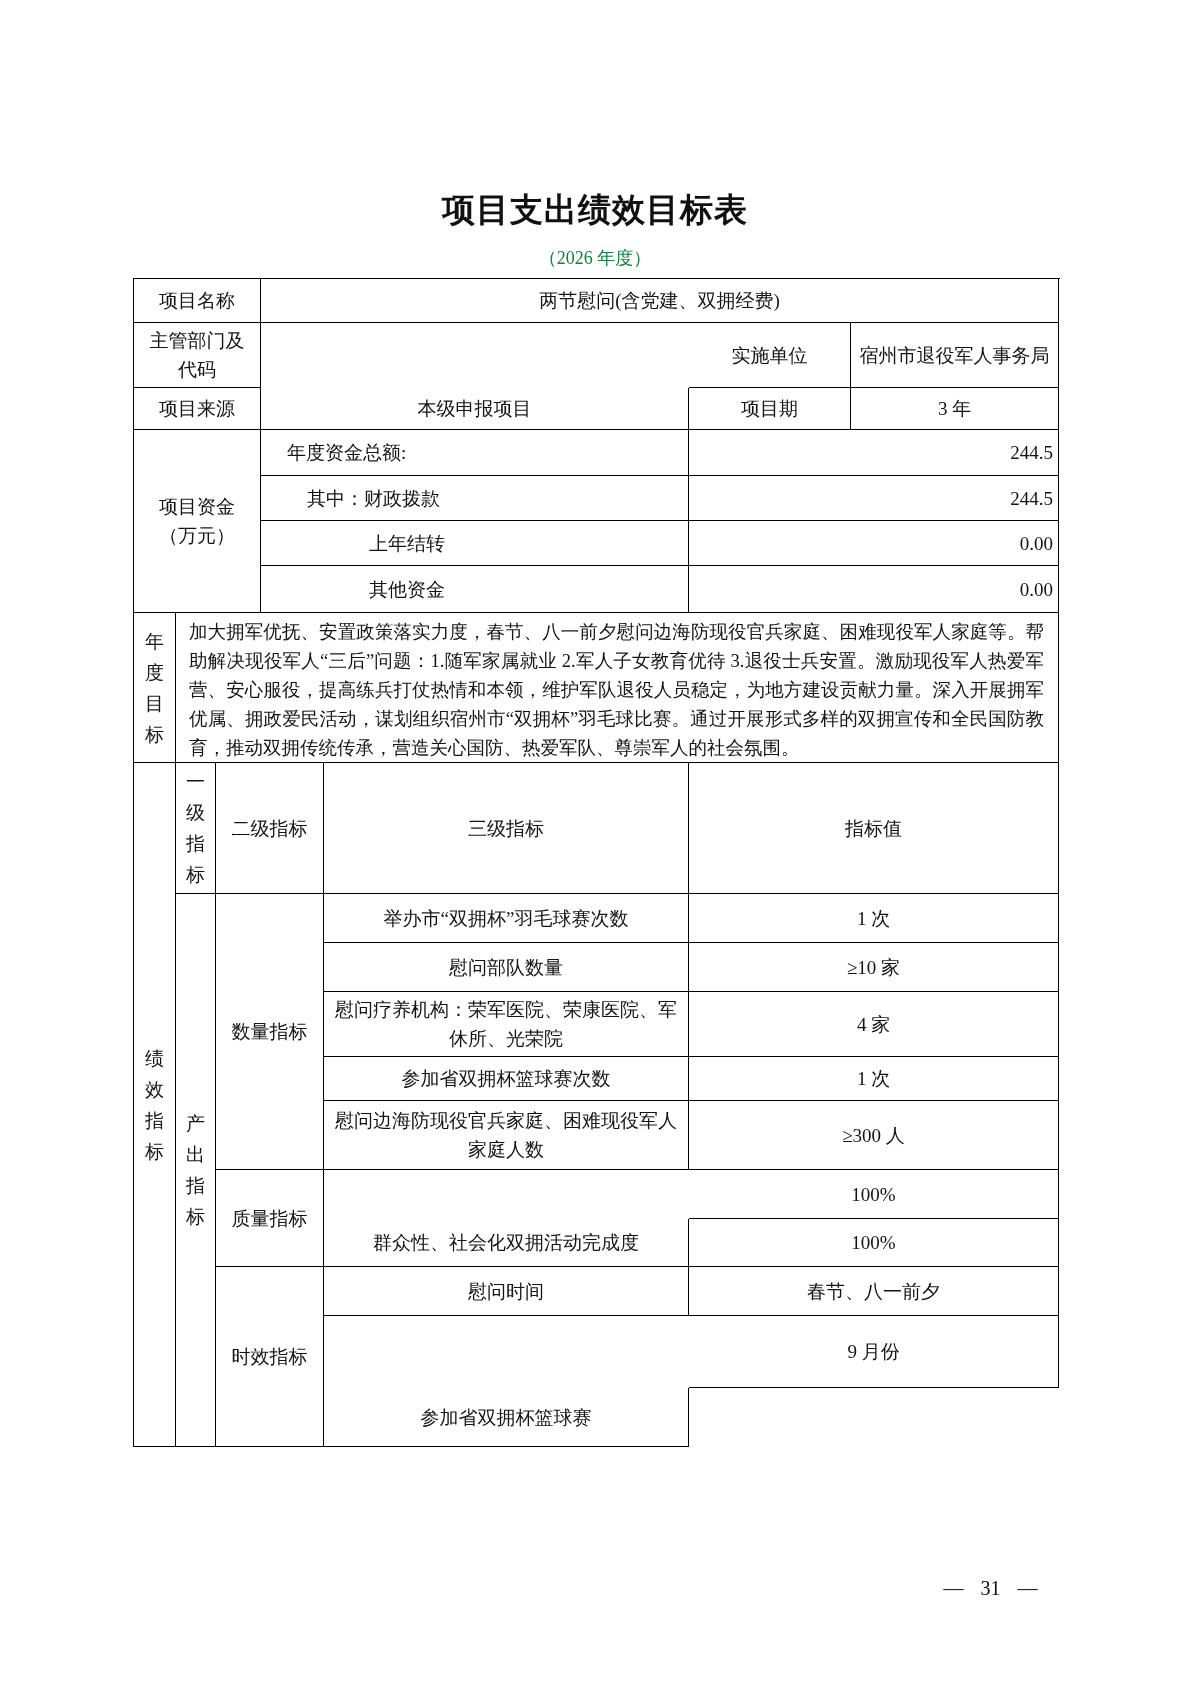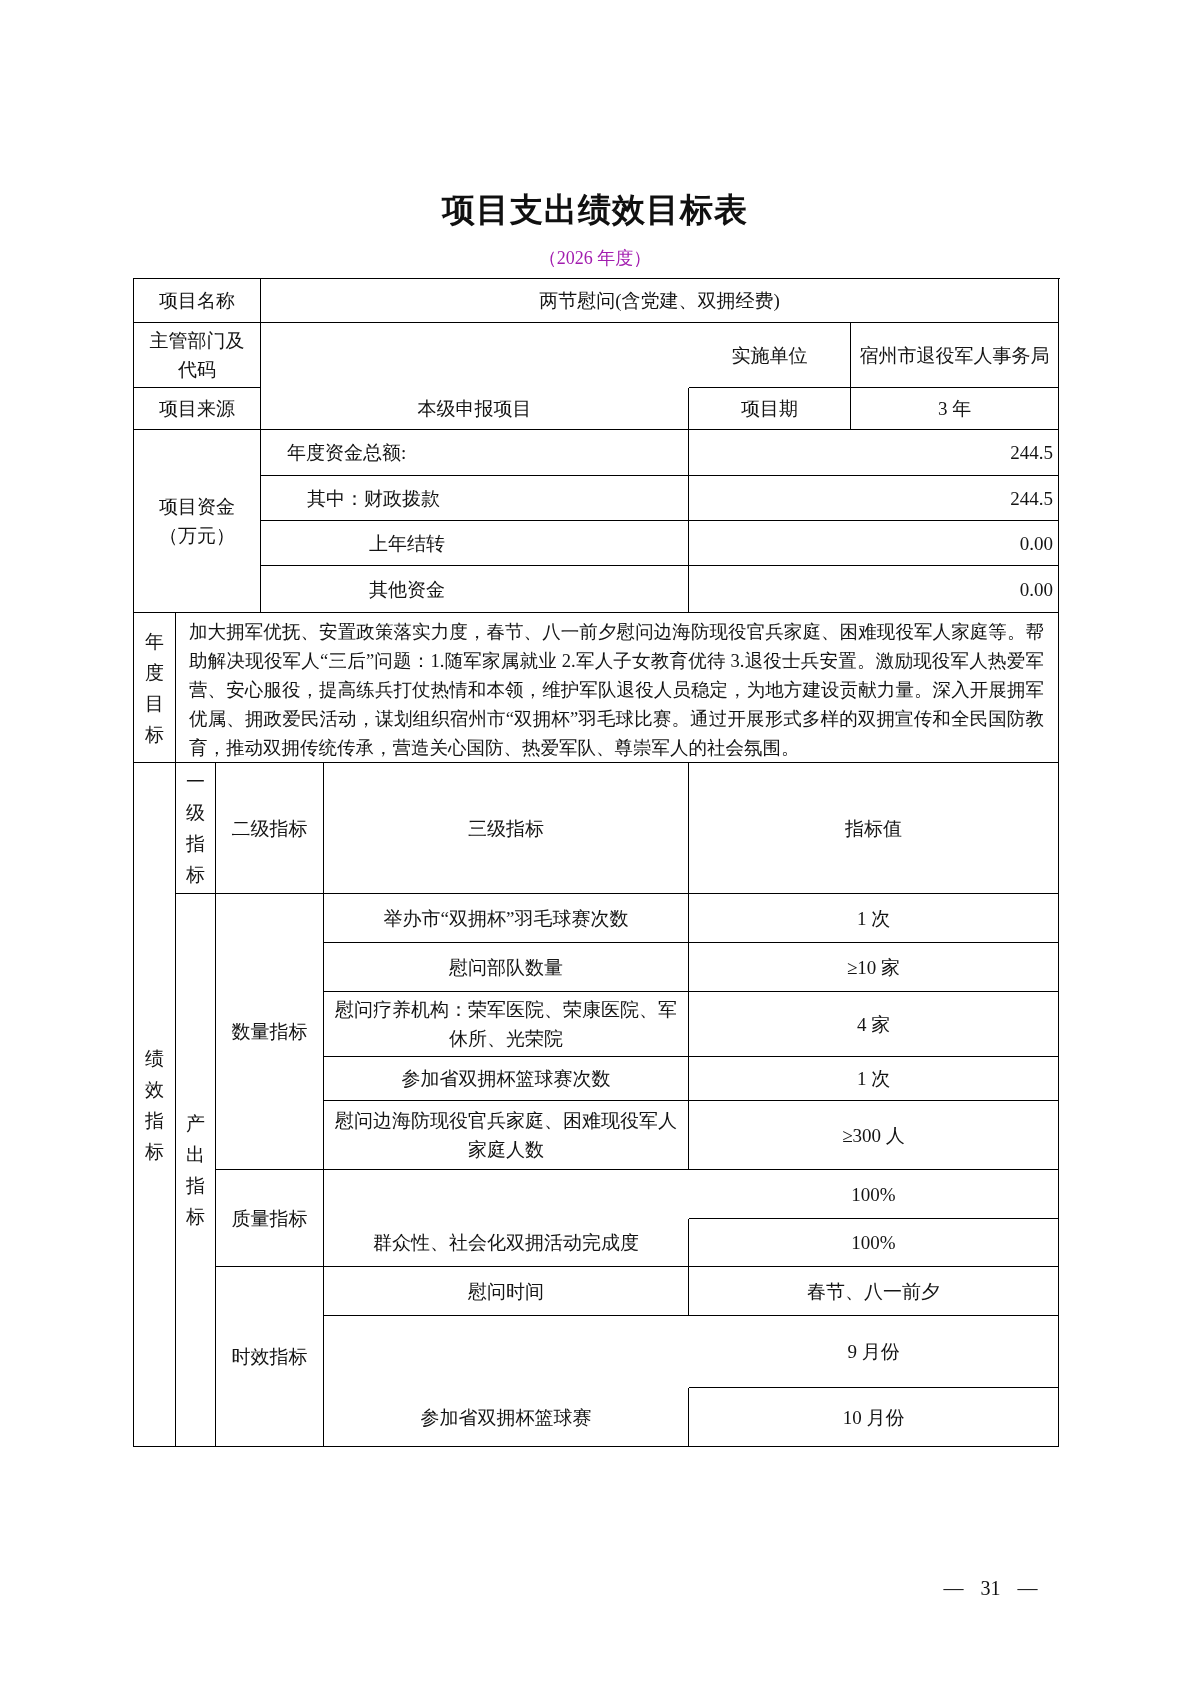--- a/index.html
+++ b/index.html
@@ -9,21 +9,21 @@
     font-family: "Liberation Serif", "DejaVu Serif", serif;
     color: #141414;
   }
   .doc-title {
     position: absolute; top: 188px; left: 0; right: 0;
     text-align: center; font-size: 33px; font-weight: bold;
     letter-spacing: 1px; color: #101010;
   }
   .doc-subtitle {
     position: absolute; top: 246px; left: 0; right: 0;
-    text-align: center; font-size: 18px; color: #a21caf;
+    text-align: center; font-size: 18px; color: #15803d;
   }
   .tbl {
     position: absolute; left: 133px; top: 278px; width: 927px;
     display: grid;
     grid-template-columns: 42px 40px 45px 63px 365px 162px 208px;
     grid-template-rows: 44px 65px 42px 46px 45px 45px 47px 150px 131px 49px 49px 65px 44px 69px 49px 48px 49px 72px 59px;
     border-top: 1.5px solid #000; border-left: 1.5px solid #000;
   }
   .cell {
     border-right: 1.5px solid #000; border-bottom: 1.5px solid #000;
@@ -132,17 +132,16 @@
 
   <div class="cell" style="grid-column:5/6;grid-row:16/17">群众性、社会化双拥活动完成度</div>
   <div class="cell" style="grid-column:6/8;grid-row:16/17">100%</div>
 
   <div class="cell" style="grid-column:5/6;grid-row:17/18">慰问时间</div>
   <div class="cell" style="grid-column:6/8;grid-row:17/18">春节、八一前夕</div>
 
   <div class="cell" style="grid-column:6/8;grid-row:18/19">9 月份</div>
 
   <div class="cell" style="grid-column:5/6;grid-row:19/20">参加省双拥杯篮球赛</div>
-  <div class="cell" style="grid-column:6/8;grid-row:19/20">10 月份</div>
 
 </div>
 
 <div class="page-number">— 31 —</div>
 
 </body></html>

